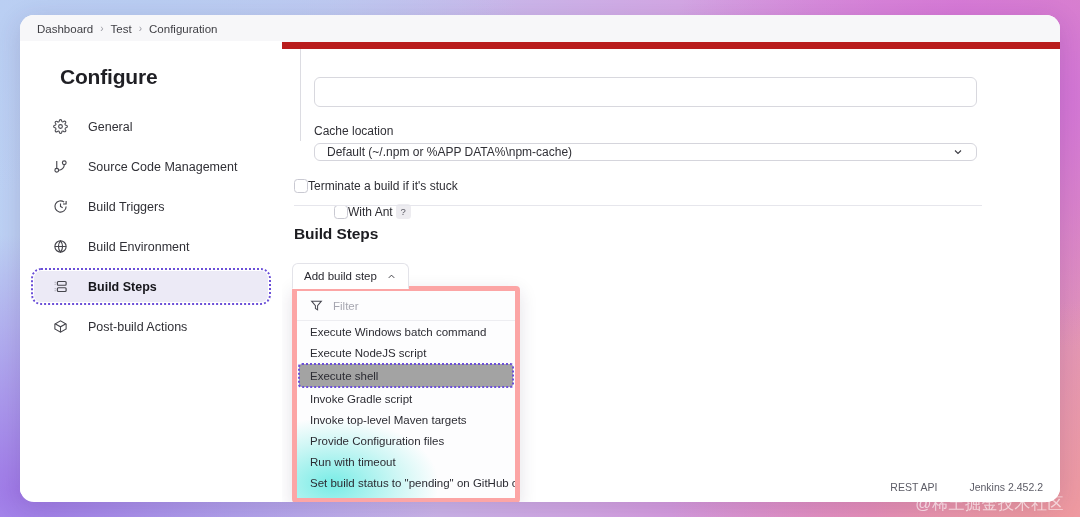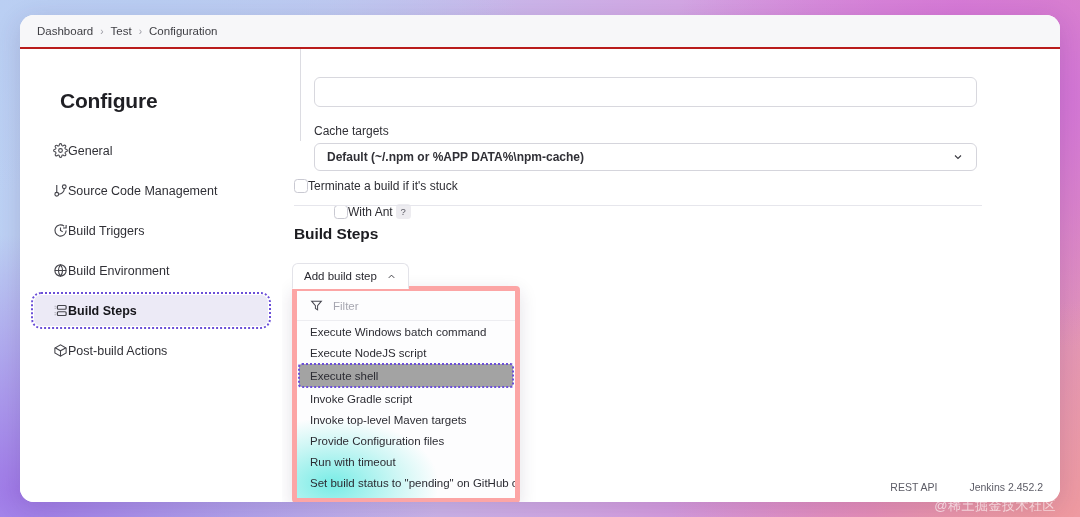--- a/index.html
+++ b/index.html
@@ -47,47 +47,47 @@
     left: 0; top: 0;
     width: 1040px;
     height: 34px;
     background: #f7f7f9;
     display: flex;
     align-items: center;
     padding-left: 17px;
     gap: 7px;
     font-size: 11.5px;
     color: #3f3f44;
-    border-bottom: 2px solid #b91c1c;
+    border-bottom: 7px solid #b91c1c;
   }
   .crumb { cursor: pointer; white-space: nowrap; }
   .crumb-sep { color: #9b9ba3; font-size: 10px; }
 
   
   #sidebar {
     position: absolute;
-    left: 0; top: 50px;
+    left: 0; top: 26px;
     width: 262px;
     height: 453px;
     background: #ffffff;
     padding-top: 24px;
   }
   #configure-title {
     font-size: 21px;
     font-weight: bold;
     color: #1f1f24;
     padding-left: 40px;
     letter-spacing: -0.2px;
     margin-bottom: 22px;
   }
   .side-item {
     position: relative;
     display: flex;
     align-items: center;
-    gap: 0;
+    gap: 20px;
     height: 31px;
     margin: 0 14px 0 14px;
     padding-left: 19px;
     border-radius: 7px;
     font-size: 12.5px;
     color: #303036;
     cursor: pointer;
   }
   .side-item + .side-item { margin-top: 9px; }
   .side-item.active {
@@ -293,22 +293,22 @@
     align-items: center;
     gap: 32px;
     font-size: 10.5px;
     color: #5c5c66;
     z-index: 2;
   }
   #footer .rest-api { cursor: pointer; margin-left: 6px; }
 
   #watermark {
     position: absolute;
-    right: 24px; bottom: 2px;
-    font-size: 13px;
+    right: 16px; bottom: 2px;
+    font-size: 16px;
     color: rgba(255,255,255,0.62);
     letter-spacing: 0.5px;
     z-index: 3;
     white-space: nowrap;
   }
 </style>
 </head>
 <body>
 
 <div id="backdrop"></div>
@@ -397,23 +397,23 @@
   </div>
 
   <div id="content">
 
     <div id="section-divider"></div>
 
     <div class="form-area">
 
       <div id="top-input"></div>
 
-      <div class="field-label" style="left:32px; top:75px;">Cache targets</div>
-
-      <div class="select-box" style="left:32px; top:94px; width:663px; height:28px;font-weight:bold;">
+      <div class="field-label" style="left:32px; top:75px;">Cache location</div>
+
+      <div class="select-box" style="left:32px; top:94px; width:663px; height:18px;">
         <span>Default (~/.npm or %APP DATA%\npm-cache)</span>
         <span class="chev">
           <svg width="12" height="12" viewBox="0 0 24 24" fill="none" stroke="currentColor" stroke-width="2.2">
               <polyline points="6 9 12 15 18 9"></polyline>
             </svg>
         </span>
       </div>
 
       <div class="check-row" style="left:12px; top:130px;">
         <span class="checkbox"></span>

